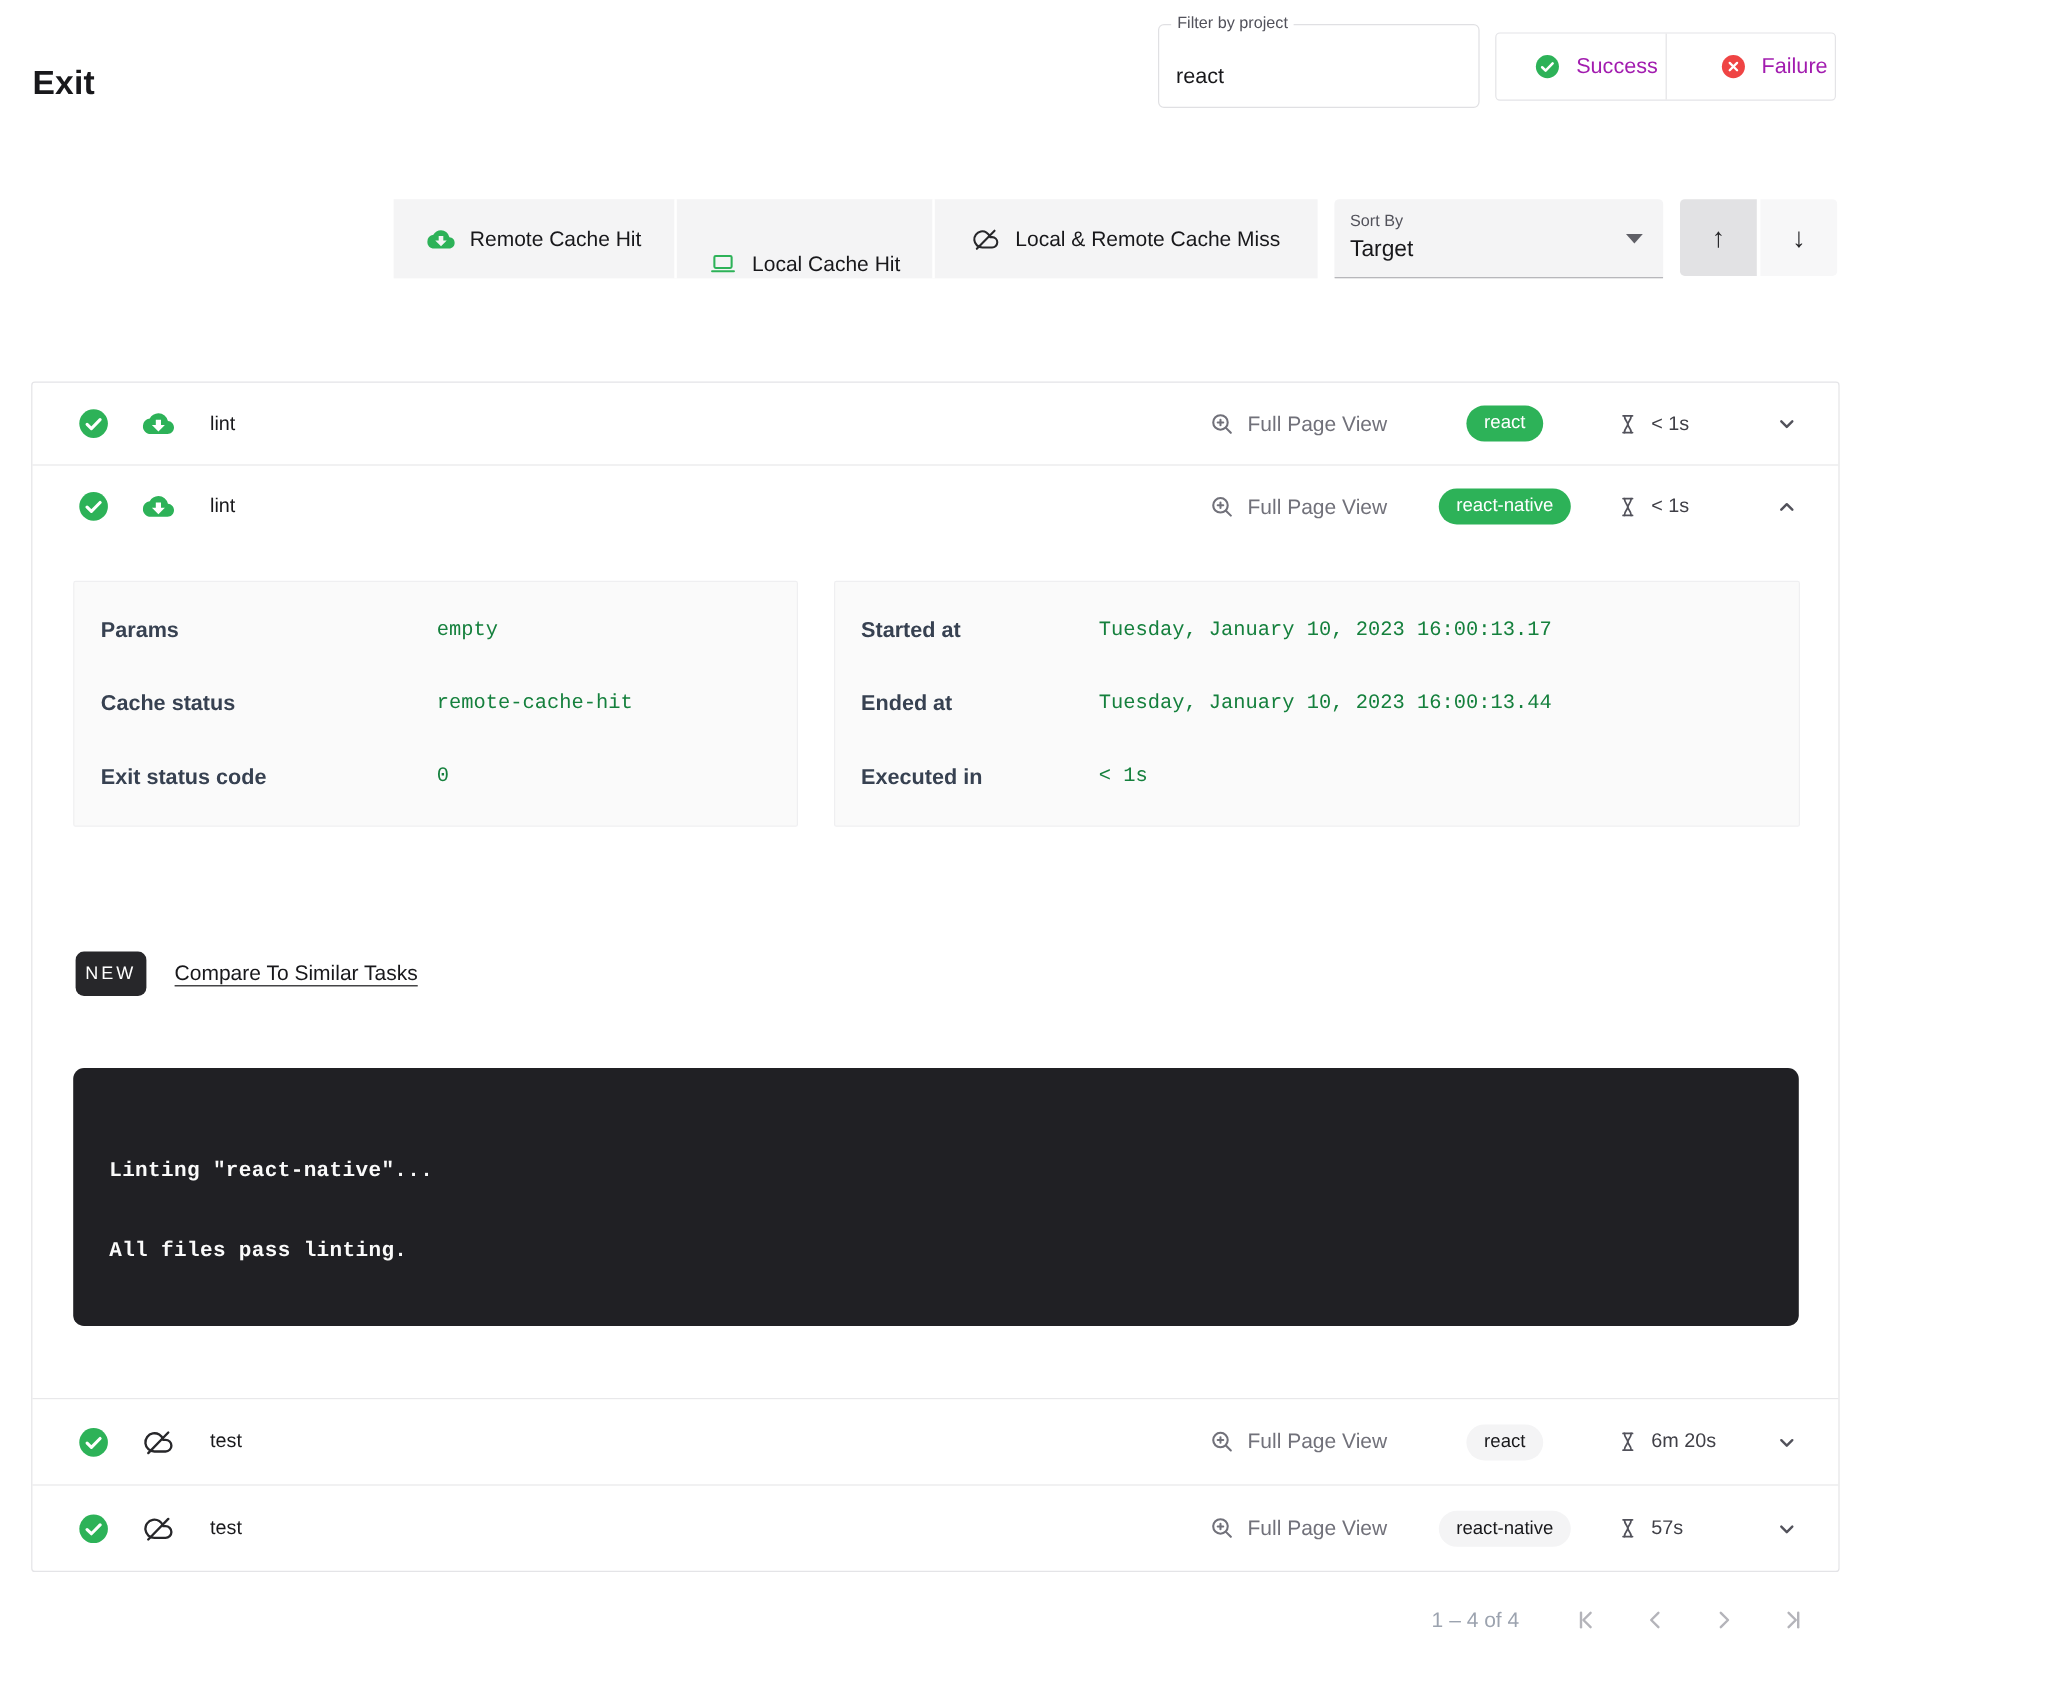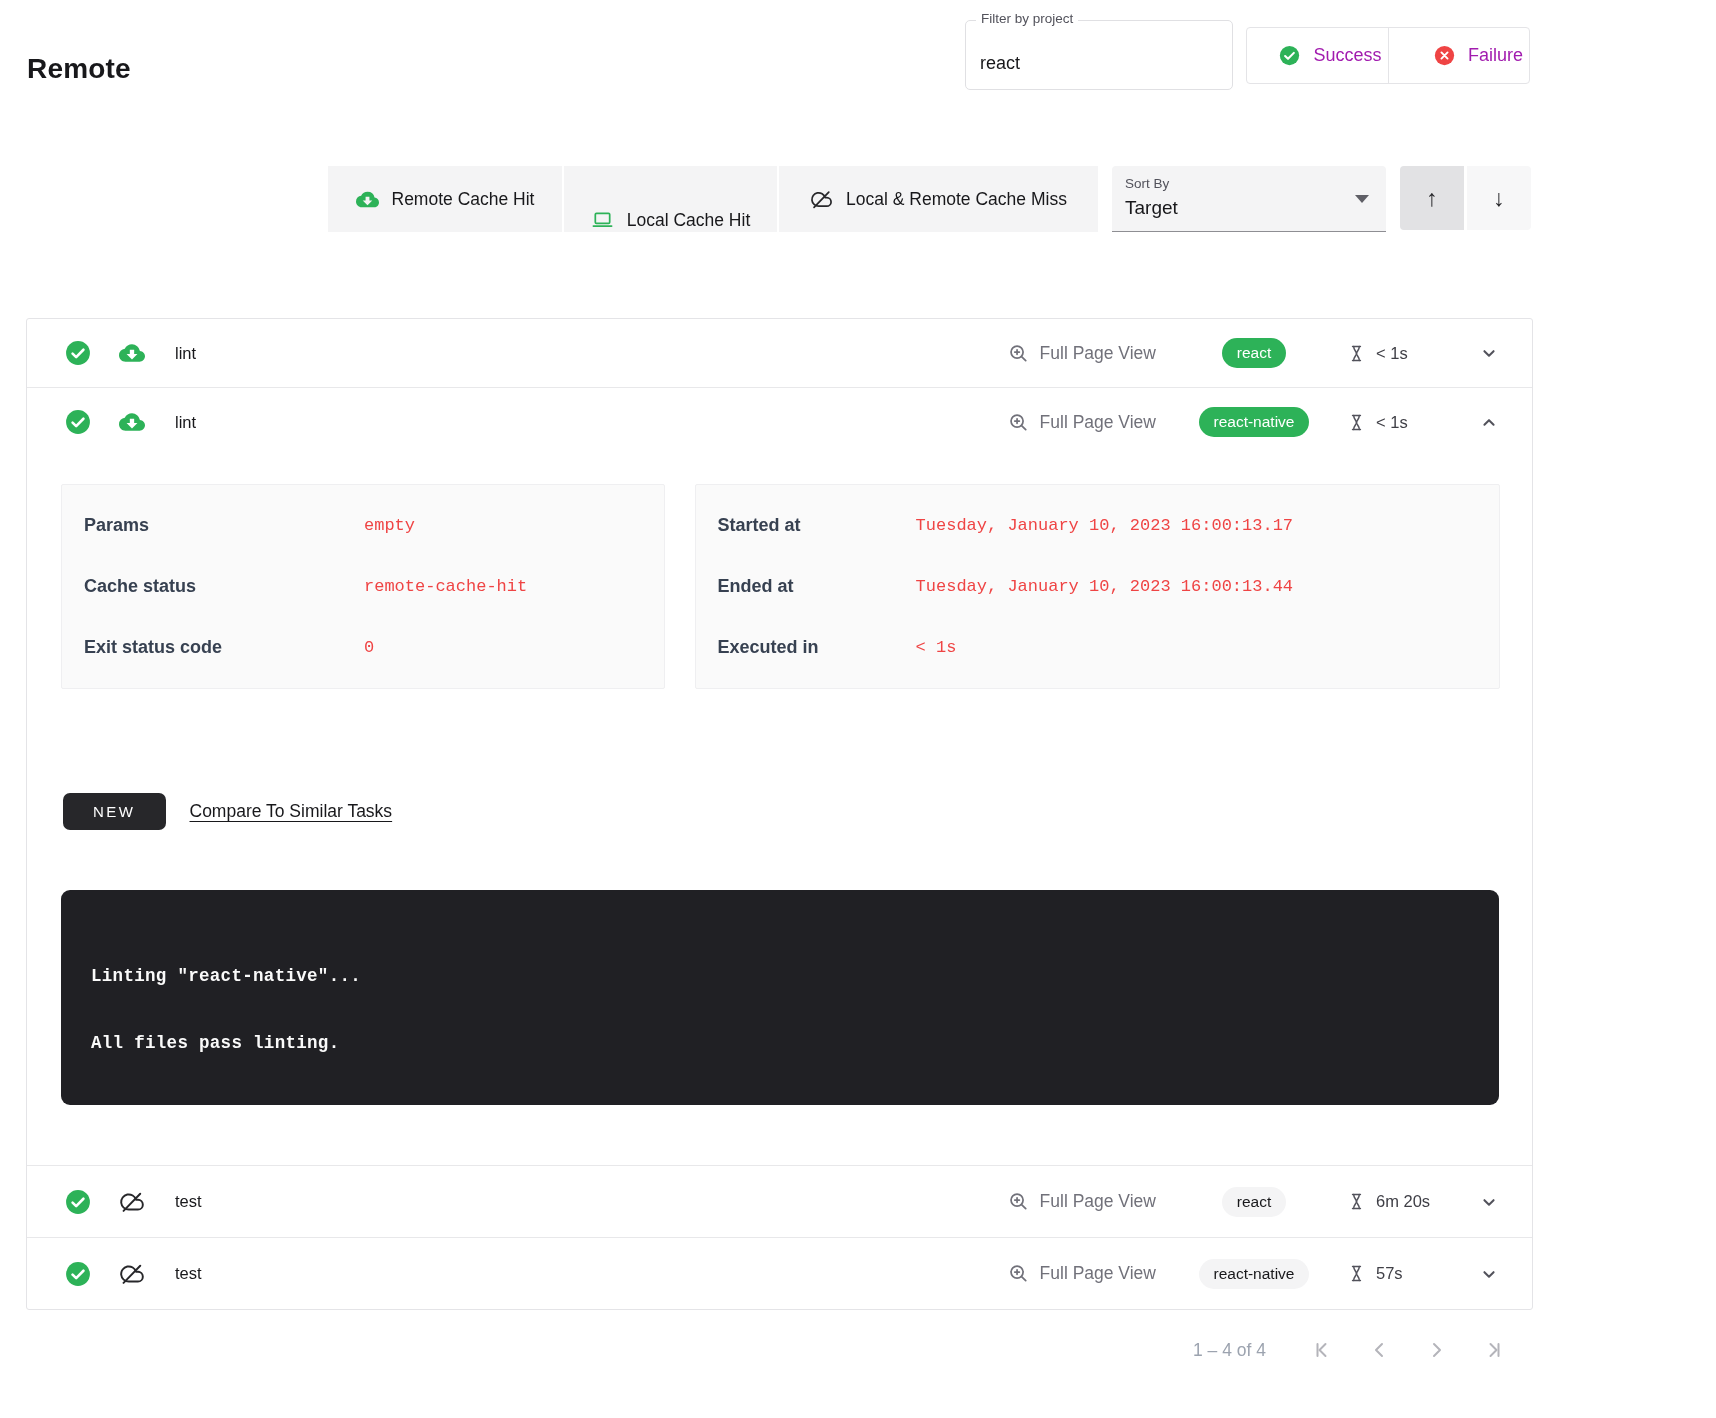--- a/index.html
+++ b/index.html
@@ -71,25 +71,25 @@
   
   .details { padding:28px 32px 60px 34px; }
   .info-cards { display:flex; gap:30px; }
   .info-card { background:#fafafa; border:1px solid #efeff1; border-radius:2px; padding:10px 0; }
   .info-card.left  { width:604px; }
   .info-card.right { width:806px; }
   .info-row { display:flex; align-items:center; height:61px; padding:0 22px; }
   .info-label { font-size:18px; font-weight:700; color:#374151; flex:none; }
   .info-card.left  .info-label { width:280px; }
   .info-card.right .info-label { width:198px; }
-  .info-value { font-family:"Liberation Mono", monospace; font-size:17px; color:#ef4444; white-space:nowrap; }
+  .info-value { font-family:"Liberation Mono", monospace; font-size:17px; color:#15803d; white-space:nowrap; }
 
   .compare-row { display:flex; align-items:center; gap:24px; margin:104px 0 0 2px; }
   .new-badge { background:#27272a; color:#fff; font-size:15px; letter-spacing:2.5px;
-    padding:10px 30px; border-radius:7px; }
+    padding:10px 8px; border-radius:7px; }
   .compare-link { font-size:17.5px; color:#18181b; text-decoration:underline; text-underline-offset:4px; }
 
   .terminal { margin-top:60px; width:1438px; height:215px; background:#202024; border-radius:9px;
     padding:76px 30px 0; color:#fafafa; font-family:"Liberation Mono", monospace;
     font-size:17.5px; font-weight:700; letter-spacing:.3px; }
   .terminal p { margin:0; }
   .terminal p + p { margin-top:47px; }
 
   
   .pagination { position:absolute; top:1338px; right:212px; display:flex; align-items:center; gap:46px;
@@ -148,21 +148,21 @@
     <g id="pg-next" fill="none" stroke="currentColor" stroke-width="2" stroke-linecap="round" stroke-linejoin="round">
         <polyline points="10 6 16 12 10 18"></polyline>
       </g>
     <g id="pg-last" fill="none" stroke="currentColor" stroke-width="2" stroke-linecap="round" stroke-linejoin="round">
         <polyline points="10.5 6 16.5 12 10.5 18"></polyline>
         <path d="M18.5 6v12"></path>
       </g>
   </defs>
 </svg>
 
-<h1 class="page-title">Remote</h1>
+<h1 class="page-title">Exit</h1>
 
 <div class="project-filter">
   <span class="floating-label">Filter by project</span>
   <input type="text" value="react" style="">
 </div>
 
 <div class="status-filter">
   <button class="status-btn">
     <span class="icon">
         <svg width="21" height="21" viewBox="0 0 24 24">

